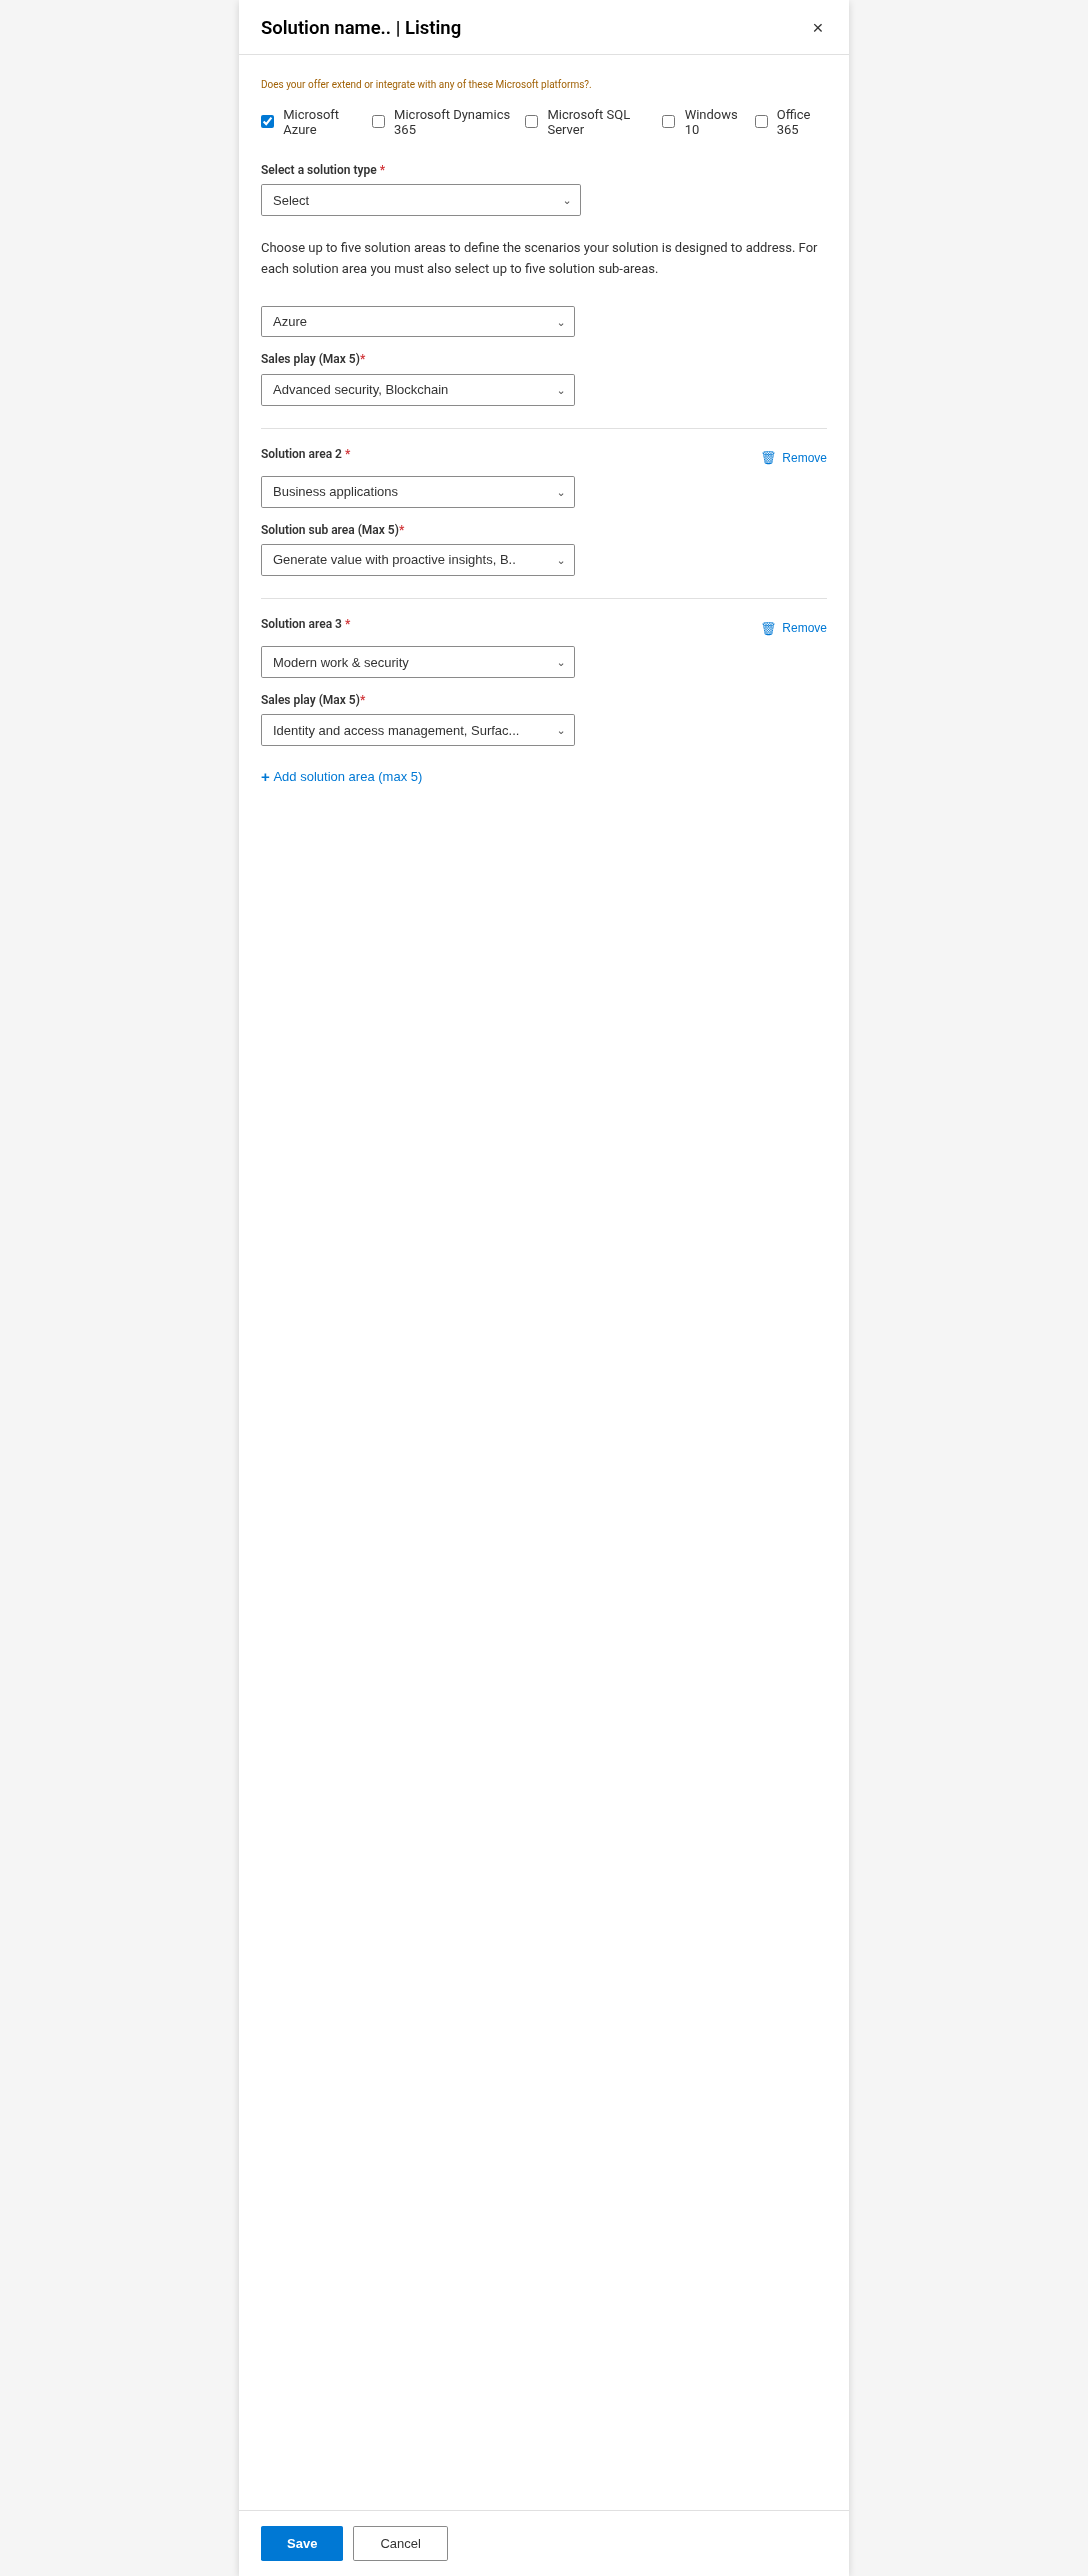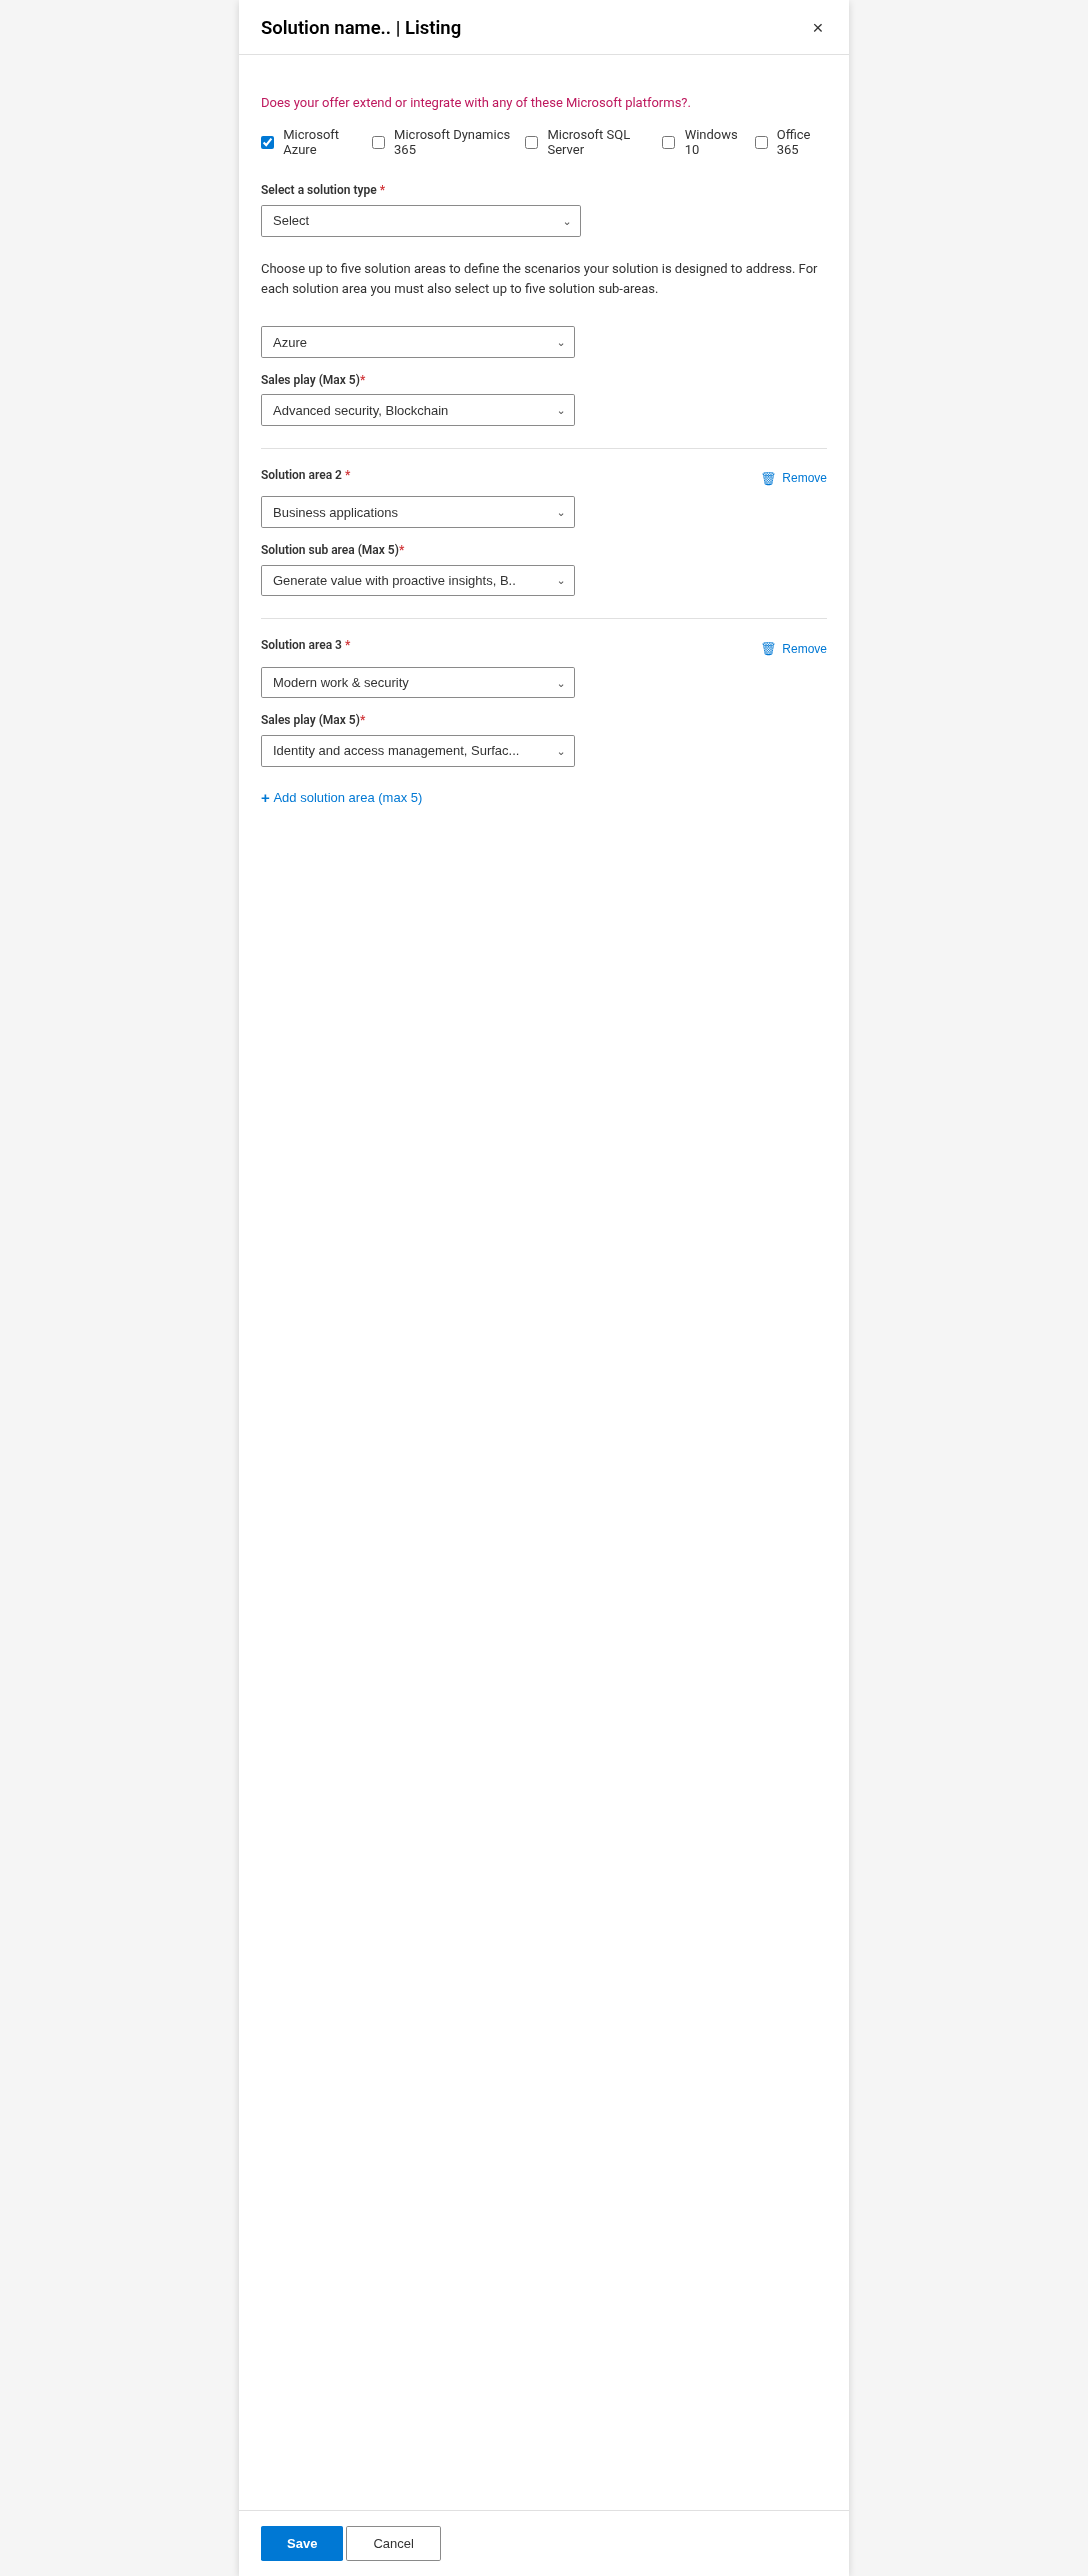--- a/index.html
+++ b/index.html
@@ -51,25 +51,24 @@
       line-height: 1;
     }
 
     .panel-body {
       padding: 22px 22px 92px 22px;
       flex: 1;
       overflow-y: auto;
     }
 
     .section-question {
-      font-size: 13px;
-      color: #be185d;
+      font-size: 10px;
+      color: #a16207;
       margin-bottom: 15px;
       line-height: 1.5;
-      margin-top: 16px;
     }
 
     .checkbox-group {
       display: flex;
       flex-direction: row;
       gap: 9.2px;
       margin-bottom: 26px;
     }
 
     .checkbox-item {
@@ -202,21 +201,21 @@
     }
 
     .panel-footer {
       position: fixed;
       bottom: 0;
       width: 610px;
       background: #fff;
       border-top: 0.9px solid #e0e0e0;
       padding: 15px 22px;
       display: flex;
-      gap: 3px;
+      gap: 10px;
       z-index: 10;
     }
 
     .save-btn {
       background: #0078d4;
       color: #fff;
       border: none;
       padding: 9.2px 26px;
       font-size: 13px;
       font-weight: 600;

